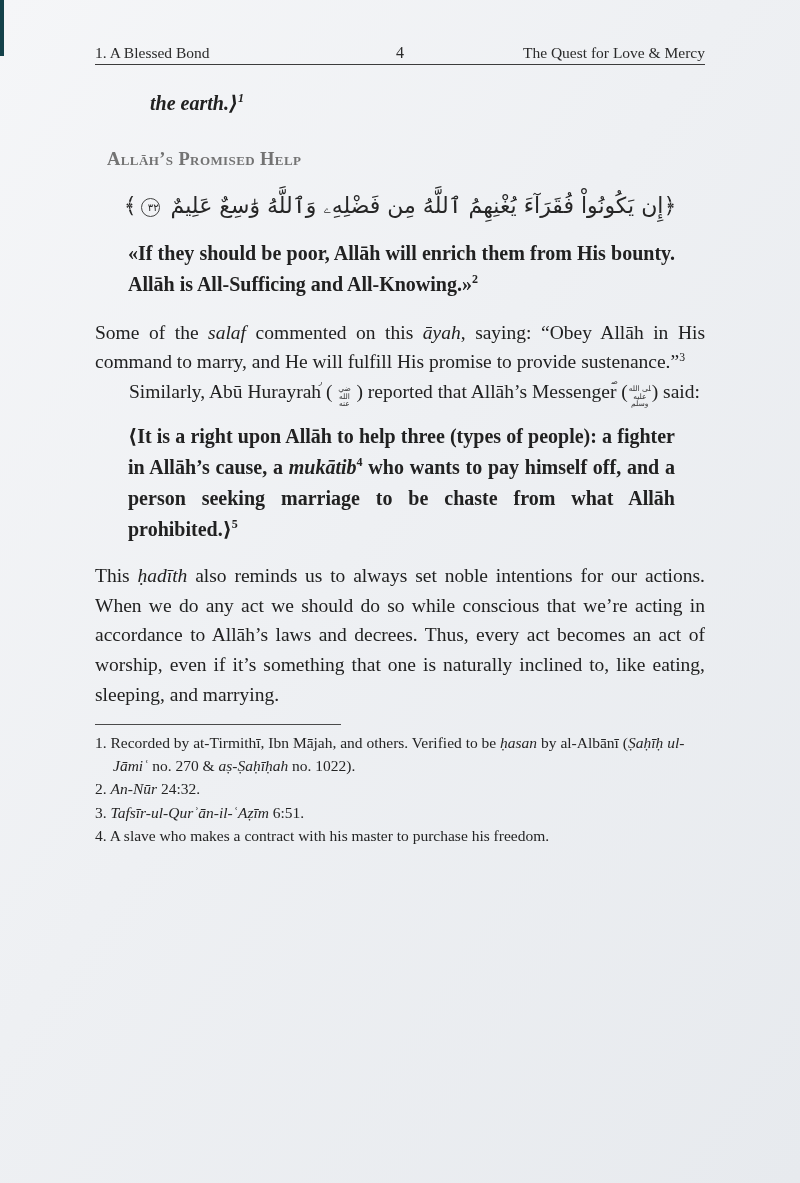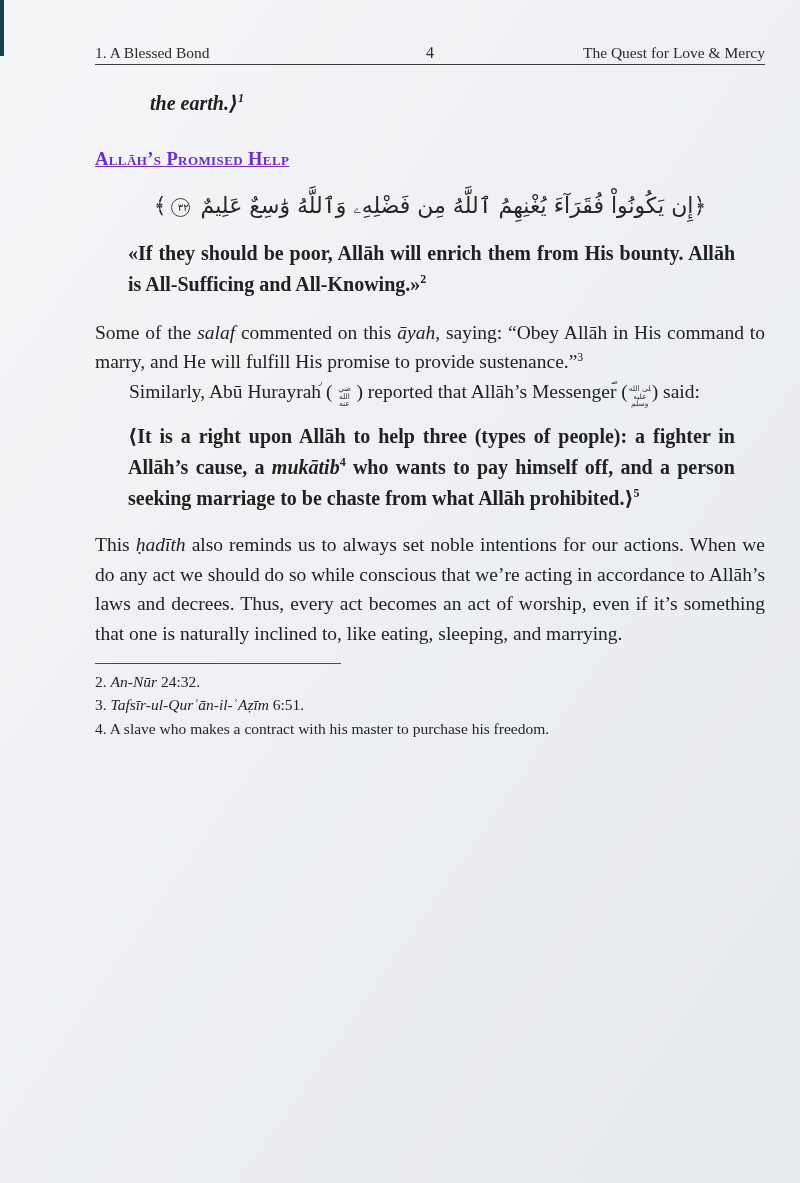--- a/index.html
+++ b/index.html
@@ -3,31 +3,31 @@
 <meta charset="utf-8">
 <style>
   html,body{margin:0;padding:0;}
   body{
     width:800px;height:1183px;overflow:hidden;position:relative;
     background:linear-gradient(125deg,#f5f6f8 0%,#eef0f3 45%,#e7eaee 100%);
     font-family:"Liberation Serif","DejaVu Serif",serif;
     color:#212121;
   }
   .corner-artifact{position:absolute;left:0;top:0;width:4px;height:56px;background:#14424a;}
-  .page{padding:44px 35px 0 95px;box-sizing:border-box;width:800px;}
+  .page{padding:44px 95px 0 95px;box-sizing:border-box;width:800px;}
 
   .running-header{display:flex;align-items:baseline;font-size:15.5px;color:#2a2a2a;}
   .running-header .left{flex:1;text-align:left;}
   .running-header .center{flex:0;text-align:center;font-size:16px;}
   .running-header .right{flex:1;text-align:right;}
   .header-rule{border:none;border-top:1.6px solid #3c3c3c;margin:2px 0 0 0;}
 
   .earth-line{margin:26px 0 0 55px;font-weight:bold;font-size:20px;font-style:italic;}
 
-  .section-heading{margin:34px 0 0 0;font-variant:small-caps;font-size:18.5px;letter-spacing:.4px;color:#6d28d9;text-decoration:underline;}
+  .section-heading{margin:34px 0 0 12px;font-variant:small-caps;font-size:18.5px;letter-spacing:.4px;color:#737373;}
 
   .para{margin:16px 0 0 0;font-size:19.5px;line-height:1.53;text-align:justify;}
   .para.indent{text-indent:34px;margin-top:0;}
 
   .arabic{direction:rtl;font-family:"DejaVu Sans",sans-serif;color:#262626;}
   .quran-verse{margin:16px 0 0 0;text-align:center;font-size:22px;line-height:1.8;}
   .hadith-arabic{margin:10px 0 0 0;font-size:20px;line-height:2.15;text-align:justify;}
 
   .quote-block{margin:12px 30px 0 33px;font-weight:bold;font-size:20px;line-height:1.55;text-align:justify;}
   .quote-block.hadith-tr{margin-top:12px;}
@@ -80,18 +80,19 @@
   <p class="para indent"><span>Similarly, Abū Hurayrah (</span><span class="seg-hon">رضي الله عنه</span><span>) reported that Allāh’s Messenger (</span><span class="seg-hon">صلى الله عليه وسلم</span><span>) said:</span></p>
 
 
   <p class="quote-block hadith-tr"><span>⟨It is a right upon Allāh to help three (types of people): a fighter in Allāh’s cause, a </span><span class="seg-i">mukātib</span><span class="seg-sup">4</span><span> who wants to pay himself off, and a person seeking marriage to be chaste from what Allāh prohibited.⟩</span><span class="seg-sup">5</span></p>
 
   <p class="para body-end"><span>This </span><span class="seg-i">ḥadīth</span><span> also reminds us to always set noble intentions for our actions. When we do any act we should do so while conscious that we’re acting in accordance to Allāh’s laws and decrees. Thus, every act becomes an act of worship, even if it’s something that one is naturally inclined to, like eating, sleeping, and marrying.</span></p>
 
   <hr class="footnote-rule">
 
   <div class="footnotes">
+    <p class="footnote"><span>1. Recorded by at-Tirmithī, Ibn Mājah, and others. Verified to be </span><span class="seg-i">ḥasan</span><span> by al-Albānī (</span><span class="seg-i">Ṣaḥīḥ ul-Jāmiʿ</span><span> no. 270 &amp; </span><span class="seg-i">aṣ-Ṣaḥīḥah</span><span> no. 1022).</span></p>
     <p class="footnote"><span>2. </span><span class="seg-i">An-Nūr</span><span> 24:32.</span></p>
     <p class="footnote"><span>3. </span><span class="seg-i">Tafsīr-ul-Qurʾān-il-ʿAẓīm</span><span> 6:51.</span></p>
     <p class="footnote"><span>4. A slave who makes a contract with his master to purchase his freedom.</span></p>
   </div>
 
 </div>
 
 </body></html>

